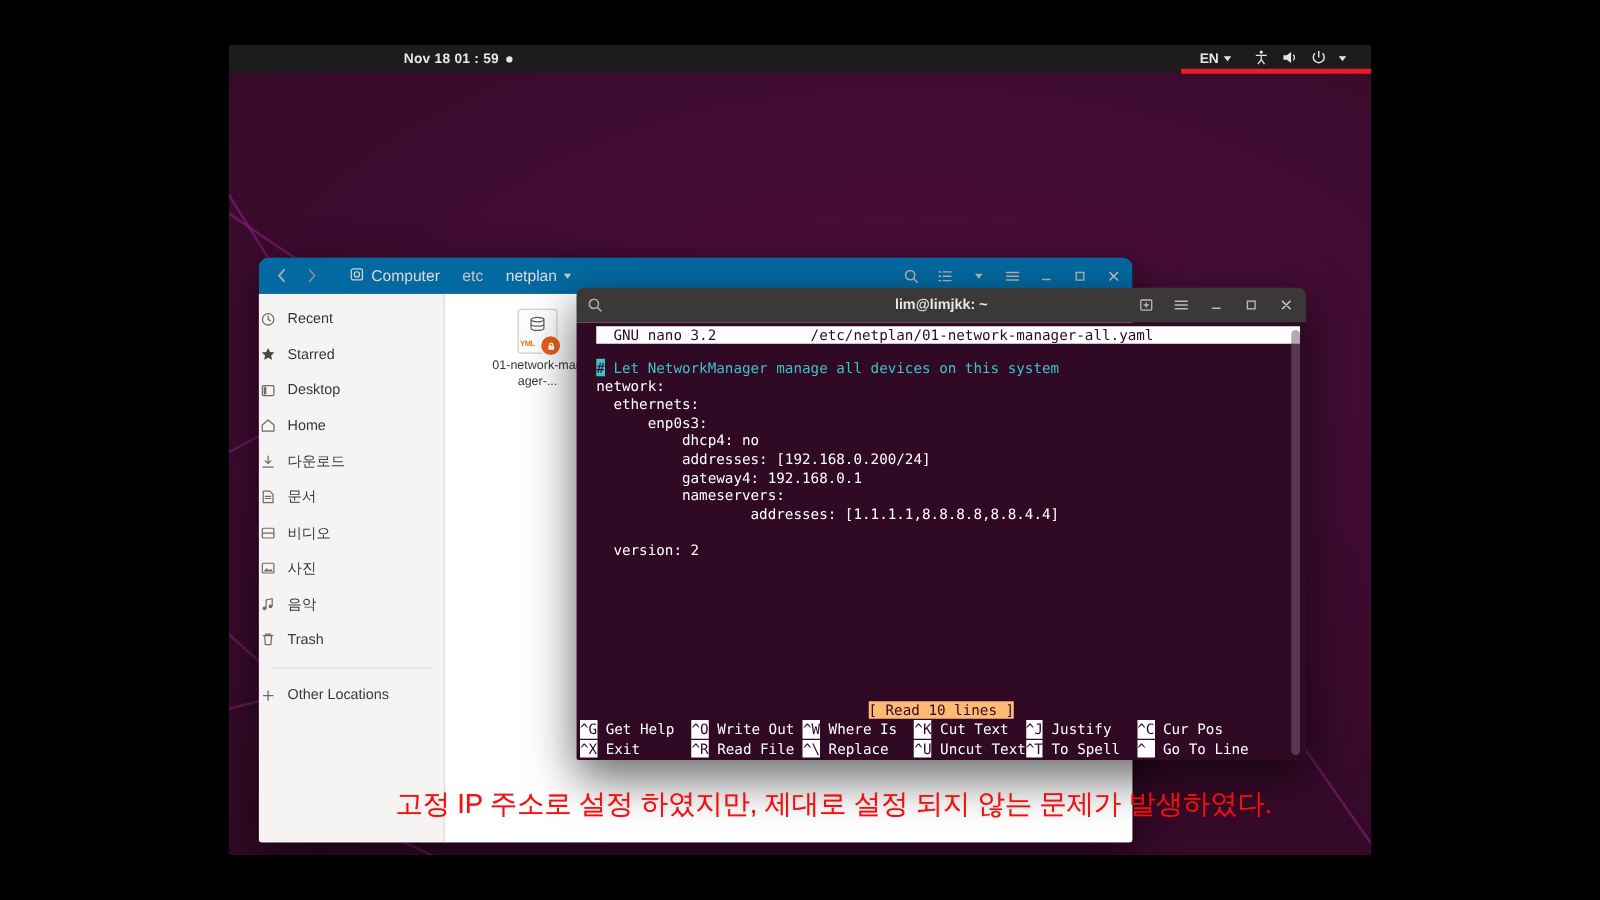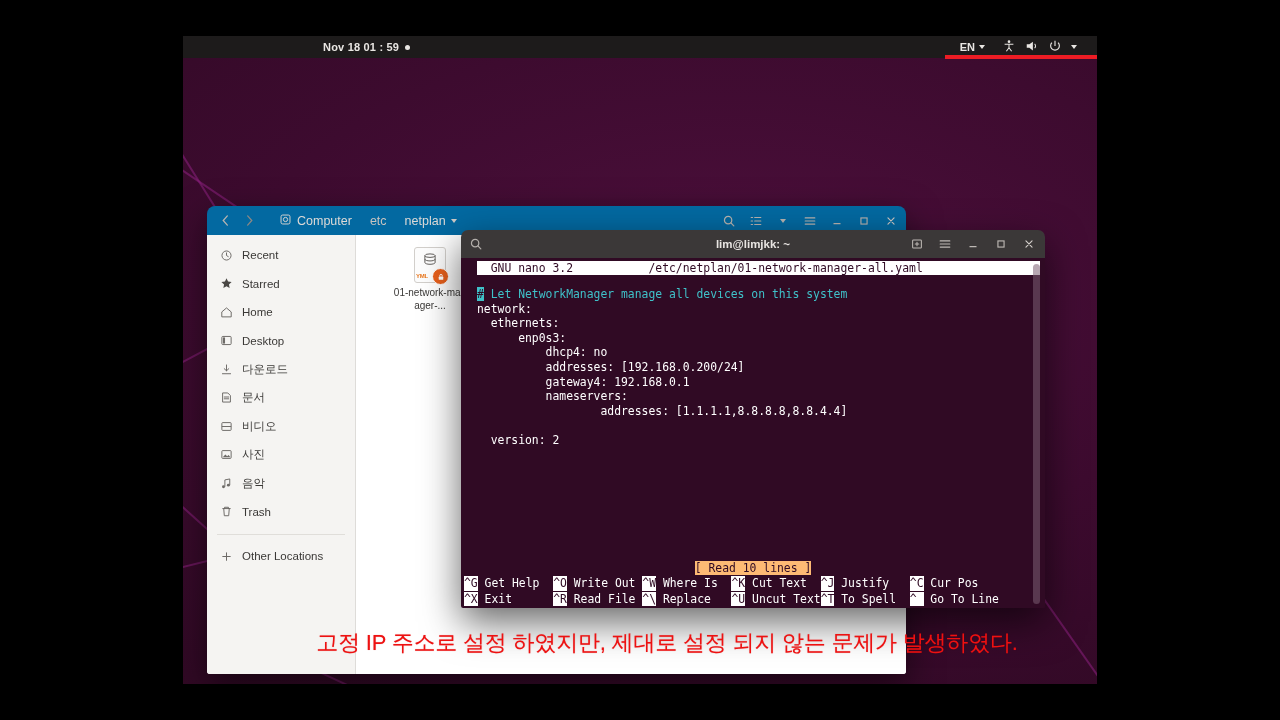--- a/index.html
+++ b/index.html
@@ -48,21 +48,21 @@
     color:#e4e1de;font-size:12px;position:relative;text-align:center;
   }
   .nav-arrows{display:flex;align-items:center;gap:2px;margin-left:7px;}
   .navbtn{width:22px;height:22px;display:flex;align-items:center;justify-content:center;color:#b9b4b0;font-size:14px;}
   .crumb{display:flex;align-items:center;gap:5px;padding:0 9px;height:29px;font-size:12.5px;color:#dedad7;}
   .crumb.dim{color:#c9c4c0;}
   #nhright{position:absolute;right:2px;top:0;height:29px;display:flex;align-items:center;gap:1px;}
   .hicon{width:26px;height:26px;display:flex;align-items:center;justify-content:center;color:#b8b3af;}
   #nbody{display:flex;height:439px;background:#ffffff;}
   #sidebar{width:149px;background:#f5f4f2;border-right:1px solid #dedcd9;padding-top:6px;box-sizing:border-box;}
-  .sitem{height:28.5px;display:flex;align-items:center;gap:9px;padding-left:12px;font-size:11.5px;color:#3a3836;}
+  .sitem{height:28.5px;display:flex;align-items:center;gap:9px;font-size:11.5px;color:#3a3836;}
   .sitem .sico{width:14px;height:14px;display:flex;align-items:center;justify-content:center;color:#6d6a67;}
   .sep{height:1px;background:#e0deda;margin:8px 10px 7px 10px;}
   #filearea{flex:1;background:#ffffff;padding:12px 0 0 14px;}
   .fileitem{width:76px;display:flex;flex-direction:column;align-items:center;gap:4px;margin-left:22px;}
   .fthumb{position:relative;width:32px;height:36px;}
   .fthumb .sheet{
     position:absolute;inset:0;background:#fdfdfd;border:1px solid #d2cfcb;border-radius:3px;
   }
   .fthumb .db{position:absolute;left:8px;top:6px;width:16px;height:13px;}
   .fthumb .yml{position:absolute;left:2px;bottom:4px;font-size:6px;font-weight:bold;color:#e8761c;letter-spacing:-.3px;}
@@ -257,35 +257,35 @@
           <span class="sico">
             <svg width="13" height="13" viewBox="0 0 16 16" fill="#4a4744">
                 <path d="M8 1.6l1.9 4 4.4.5-3.3 3 .9 4.3L8 11.3 4.1 13.4l.9-4.3-3.3-3 4.4-.5z"></path>
               </svg>
           </span>
           <span>Starred</span>
         </div>
 
         <div class="sitem">
           <span class="sico">
-            <svg width="13" height="13" viewBox="0 0 16 16" fill="none" stroke="#6d6a67" stroke-width="1.2" stroke-linejoin="round">
-                <path d="M2.2 7.3L8 2.4l5.8 4.9V13.4H2.2z"></path>
-              </svg>
-          </span>
-          <span>Home</span>
-        </div>
-
-        <div class="sitem">
-          <span class="sico">
             <svg width="13" height="13" viewBox="0 0 16 16" fill="none" stroke="#6d6a67" stroke-width="1.2">
                 <rect x="2.3" y="3" width="11.4" height="10" rx="1.2"></rect>
                 <rect x="3.6" y="4.2" width="2.6" height="7.6" fill="#6d6a67" stroke="none"></rect>
               </svg>
           </span>
           <span>Desktop</span>
+        </div>
+
+        <div class="sitem">
+          <span class="sico">
+            <svg width="13" height="13" viewBox="0 0 16 16" fill="none" stroke="#6d6a67" stroke-width="1.2" stroke-linejoin="round">
+                <path d="M2.2 7.3L8 2.4l5.8 4.9V13.4H2.2z"></path>
+              </svg>
+          </span>
+          <span>Home</span>
         </div>
 
         <div class="sitem">
           <span class="sico">
             <svg width="13" height="13" viewBox="0 0 16 16" fill="none" stroke="#6d6a67" stroke-width="1.2" stroke-linecap="round">
                 <path d="M8 2.4v7M5.2 7l2.8 2.6L10.8 7M3 13.2h10"></path>
               </svg>
           </span>
           <span>다운로드</span>
         </div>

